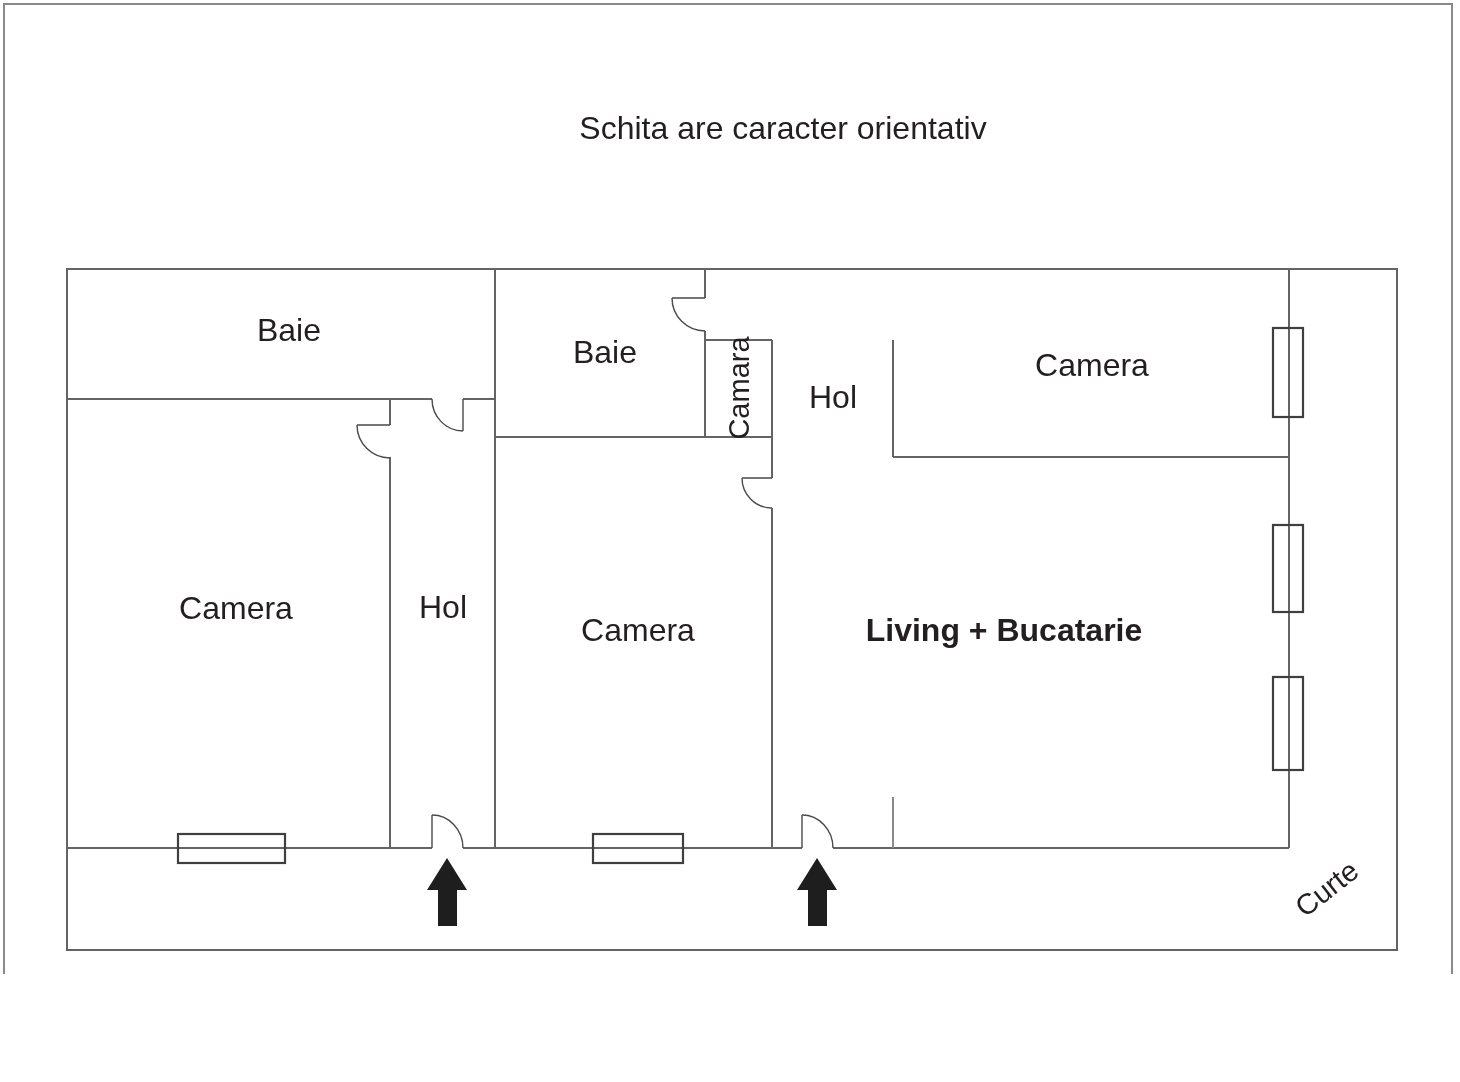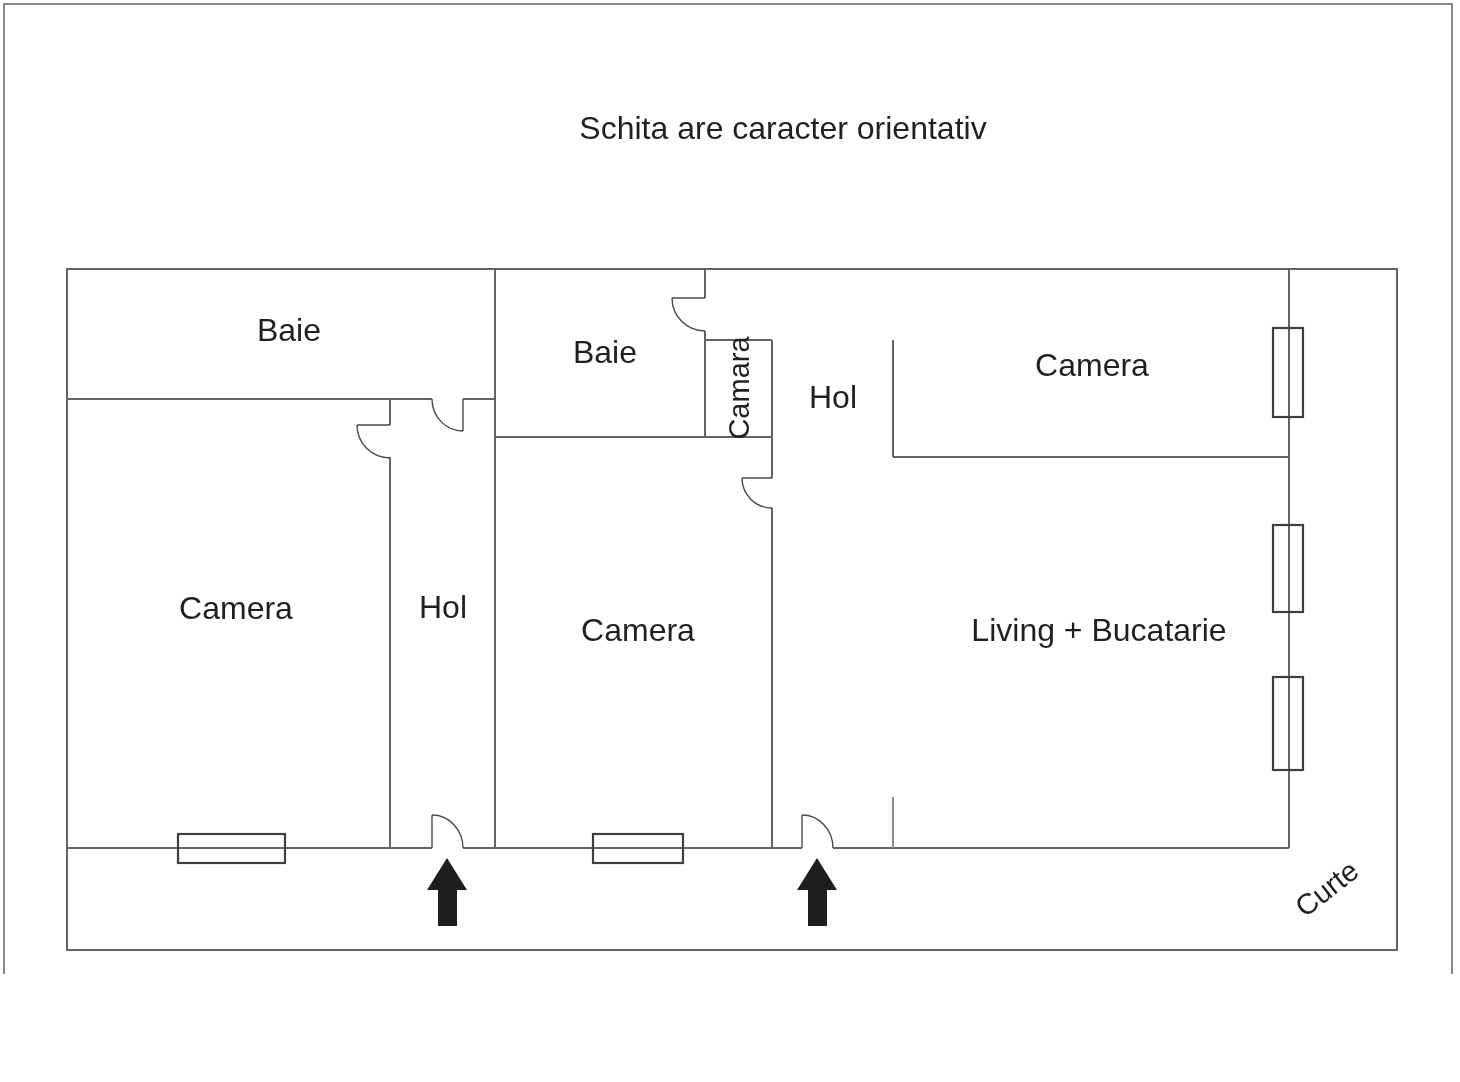--- a/index.html
+++ b/index.html
@@ -33,21 +33,21 @@
   }
   .lbl-baie-left{left:289px; top:330px;}
   .lbl-baie-middle{left:605px; top:352px;}
   .lbl-camara{left:739px; top:388px; font-size:29px;
     transform:translate(-50%,-50%) rotate(-90deg);}
   .lbl-hol-right{left:833px; top:397px;}
   .lbl-camera-top-right{left:1092px; top:365px;}
   .lbl-camera-left{left:236px; top:608px;}
   .lbl-hol-left{left:443px; top:607px;}
   .lbl-camera-middle{left:638px; top:630px;}
-  .lbl-living{left:1099px; top:630px;}
+  .lbl-living{left:1004px; top:630px;font-weight:bold;}
   .lbl-curte{left:1327px; top:889px; font-size:29px;
     transform:translate(-50%,-50%) rotate(-38deg);}
 </style>
 </head>
 <body>
 
 <div class="canvas">
 
   <div class="frame"></div>
 

